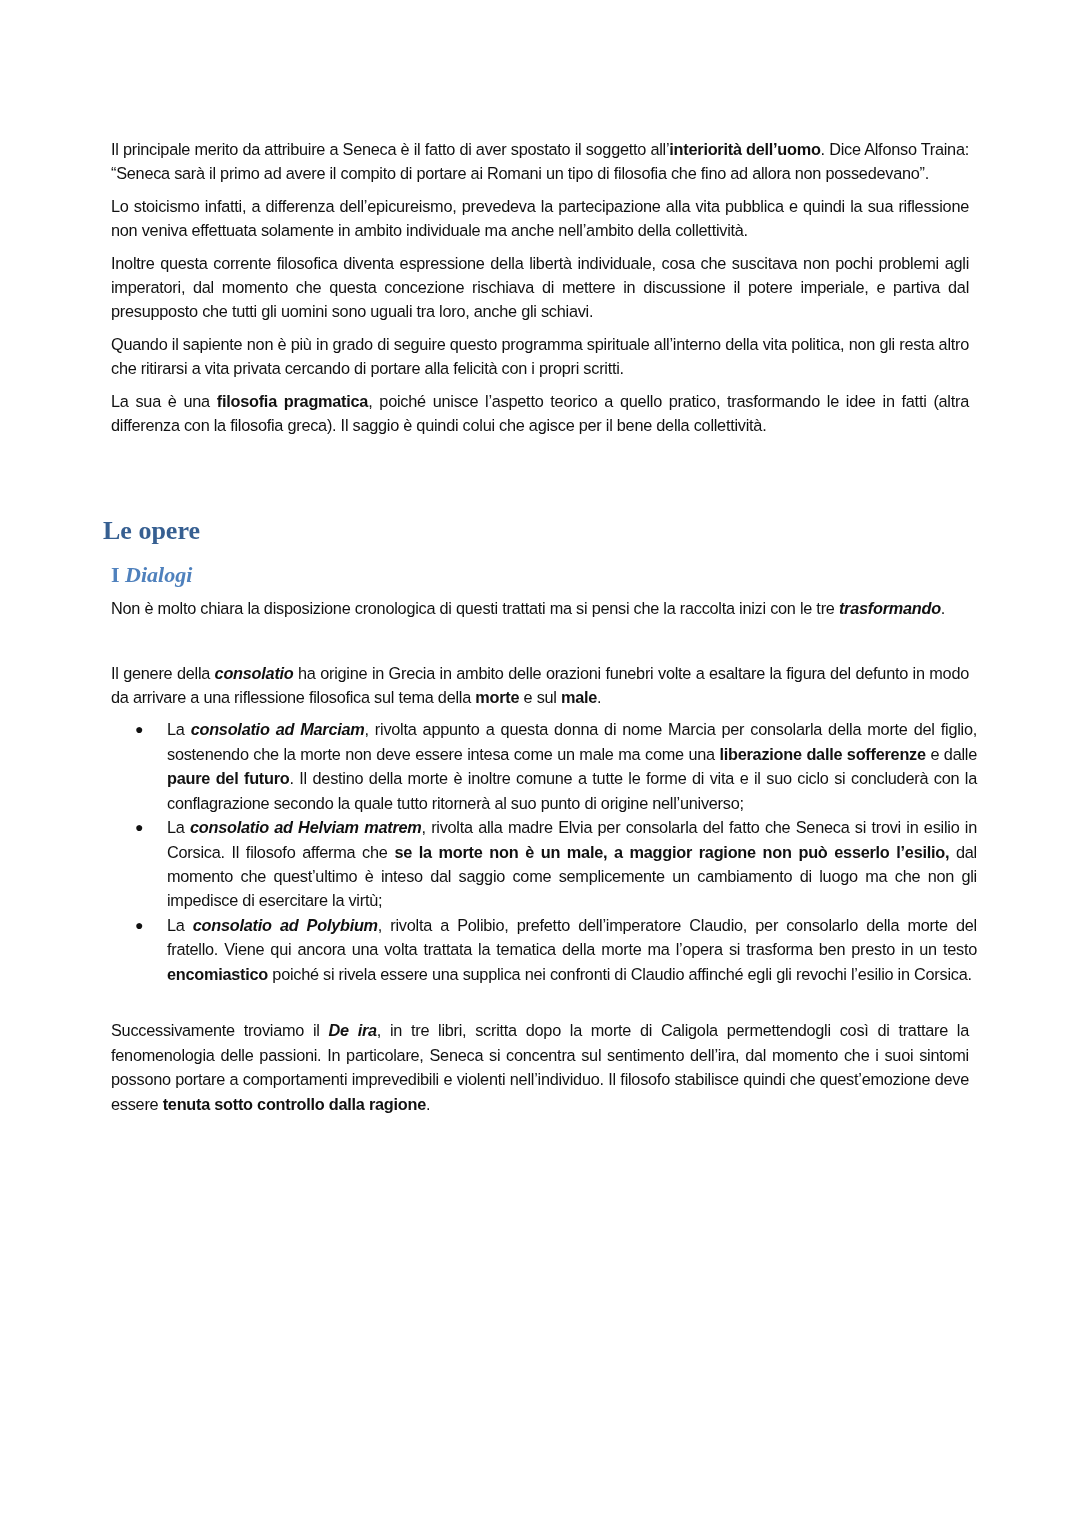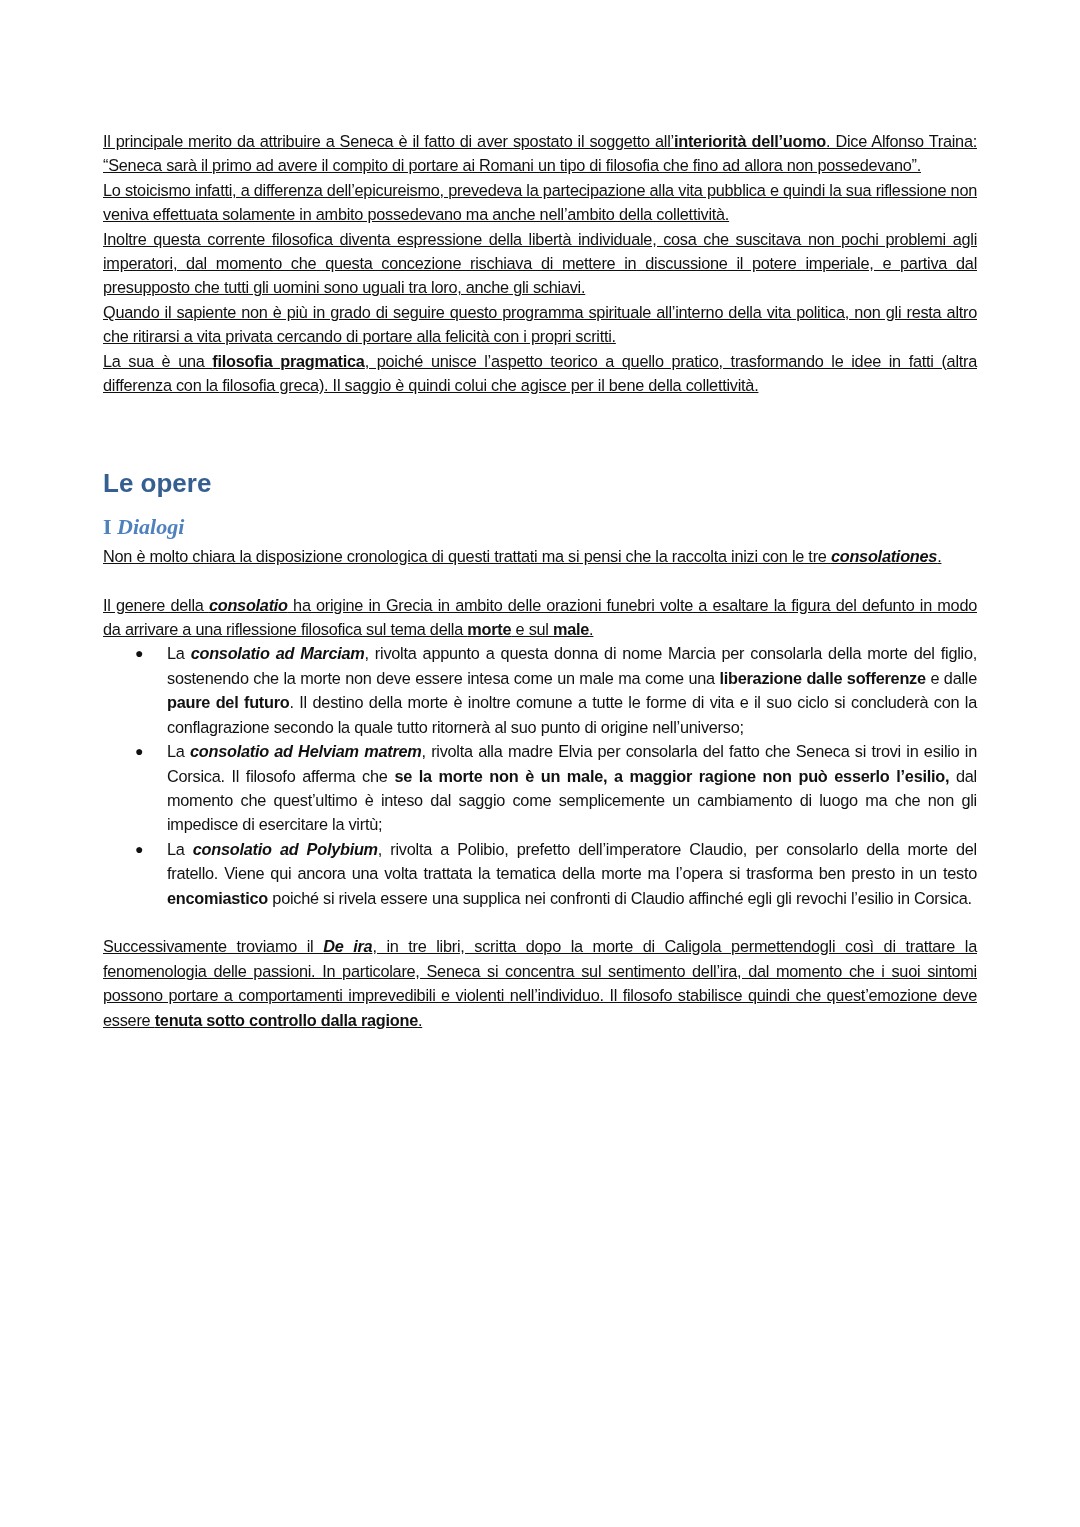--- a/index.html
+++ b/index.html
@@ -18,47 +18,46 @@
   .page {
     position: absolute;
     left: 103px;
     top: 129px;
     width: 874px;
     font-size: 16.3px;
     line-height: 24.4px;
     letter-spacing: -0.25px;
   }
   p {
-    margin: 0;
+    margin: 8px;
     text-align: justify;
-    text-decoration: underline;
   }
   .gap {
     height: 24.4px;
   }
   .gap-lg {
     height: 46px;
   }
   b { font-weight: bold; }
   h1 {
-    font-family: Liberation Sans, sans-serif;
+    font-family: Liberation Serif, serif;
     font-weight: bold;
     font-size: 26px;
     line-height: 30px;
     color: #365F91;
     margin: 0 0 16px 0;
     letter-spacing: 0;
   }
   h2 {
     font-family: "Liberation Serif", "DejaVu Serif", serif;
     font-weight: bold;
     font-size: 22px;
     line-height: 26px;
     color: #4F81BD;
-    margin: 0 0 4px 0;
+    margin: 0 0 4px 8px;
     letter-spacing: 0;
   }
   ul {
     margin: 0;
     padding: 0 0 0 64px;
     list-style: none;
   }
   li {
     position: relative;
     text-align: justify;
@@ -69,33 +68,33 @@
     top: 0;
     font-size: 14px;
   }
 </style>
 </head>
 <body>
 
 <div class="page">
 
   <p>Il principale merito da attribuire a Seneca è il fatto di aver spostato il soggetto all’<b>interiorità dell’uomo</b>. Dice Alfonso Traina: “Seneca sarà il primo ad avere il compito di portare ai Romani un tipo di filosofia che fino ad allora non possedevano”.</p>
-  <p>Lo stoicismo infatti, a differenza dell’epicureismo, prevedeva la partecipazione alla vita pubblica e quindi la sua riflessione non veniva effettuata solamente in ambito possedevano ma anche nell’ambito della collettività.</p>
+  <p>Lo stoicismo infatti, a differenza dell’epicureismo, prevedeva la partecipazione alla vita pubblica e quindi la sua riflessione non veniva effettuata solamente in ambito individuale ma anche nell’ambito della collettività.</p>
   <p>Inoltre questa corrente filosofica diventa espressione della libertà individuale, cosa che suscitava non pochi problemi agli imperatori, dal momento che questa concezione rischiava di mettere in discussione il potere imperiale, e partiva dal presupposto che tutti gli uomini sono uguali tra loro, anche gli schiavi.</p>
   <p>Quando il sapiente non è più in grado di seguire questo programma spirituale all’interno della vita politica, non gli resta altro che ritirarsi a vita privata cercando di portare alla felicità con i propri scritti.</p>
   <p>La sua è una <b>filosofia pragmatica</b>, poiché unisce l’aspetto teorico a quello pratico, trasformando le idee in fatti (altra differenza con la filosofia greca). Il saggio è quindi colui che agisce per il bene della collettività.</p>
   <div class="gap"></div>
 
   <div class="gap-lg"></div>
 
   <h1>Le opere</h1>
 
   <h2><span>I </span><i>Dialogi</i></h2>
 
-  <p>Non è molto chiara la disposizione cronologica di questi trattati ma si pensi che la raccolta inizi con le tre <b><i>consolationes</i></b>.</p>
+  <p>Non è molto chiara la disposizione cronologica di questi trattati ma si pensi che la raccolta inizi con le tre <b><i>trasformando</i></b>.</p>
   <div class="gap"></div>
   <p>Il genere della <b><i>consolatio</i></b> ha origine in Grecia in ambito delle orazioni funebri volte a esaltare la figura del defunto in modo da arrivare a una riflessione filosofica sul tema della <b>morte</b> e sul <b>male</b>.</p>
 
   <ul>
     <li><span class="bullet">●</span><span>La <b><i>consolatio ad Marciam</i></b>, rivolta appunto a questa donna di nome Marcia per consolarla della morte del figlio, sostenendo che la morte non deve essere intesa come un male ma come una <b>liberazione dalle sofferenze</b> e dalle <b>paure del futuro</b>. Il destino della morte è inoltre comune a tutte le forme di vita e il suo ciclo si concluderà con la conflagrazione secondo la quale tutto ritornerà al suo punto di origine nell’universo;</span></li>
     <li><span class="bullet">●</span><span>La <b><i>consolatio ad Helviam matrem</i></b>, rivolta alla madre Elvia per consolarla del fatto che Seneca si trovi in esilio in Corsica. Il filosofo afferma che <b>se la morte non è un male, a maggior ragione non può esserlo l’esilio,</b> dal momento che quest’ultimo è inteso dal saggio come semplicemente un cambiamento di luogo ma che non gli impedisce di esercitare la virtù;</span></li>
     <li><span class="bullet">●</span><span>La <b><i>consolatio ad Polybium</i></b>, rivolta a Polibio, prefetto dell’imperatore Claudio, per consolarlo della morte del fratello. Viene qui ancora una volta trattata la tematica della morte ma l’opera si trasforma ben presto in un testo <b>encomiastico</b> poiché si rivela essere una supplica nei confronti di Claudio affinché egli gli revochi l’esilio in Corsica.</span></li>
   </ul>
 
   <div class="gap"></div>

